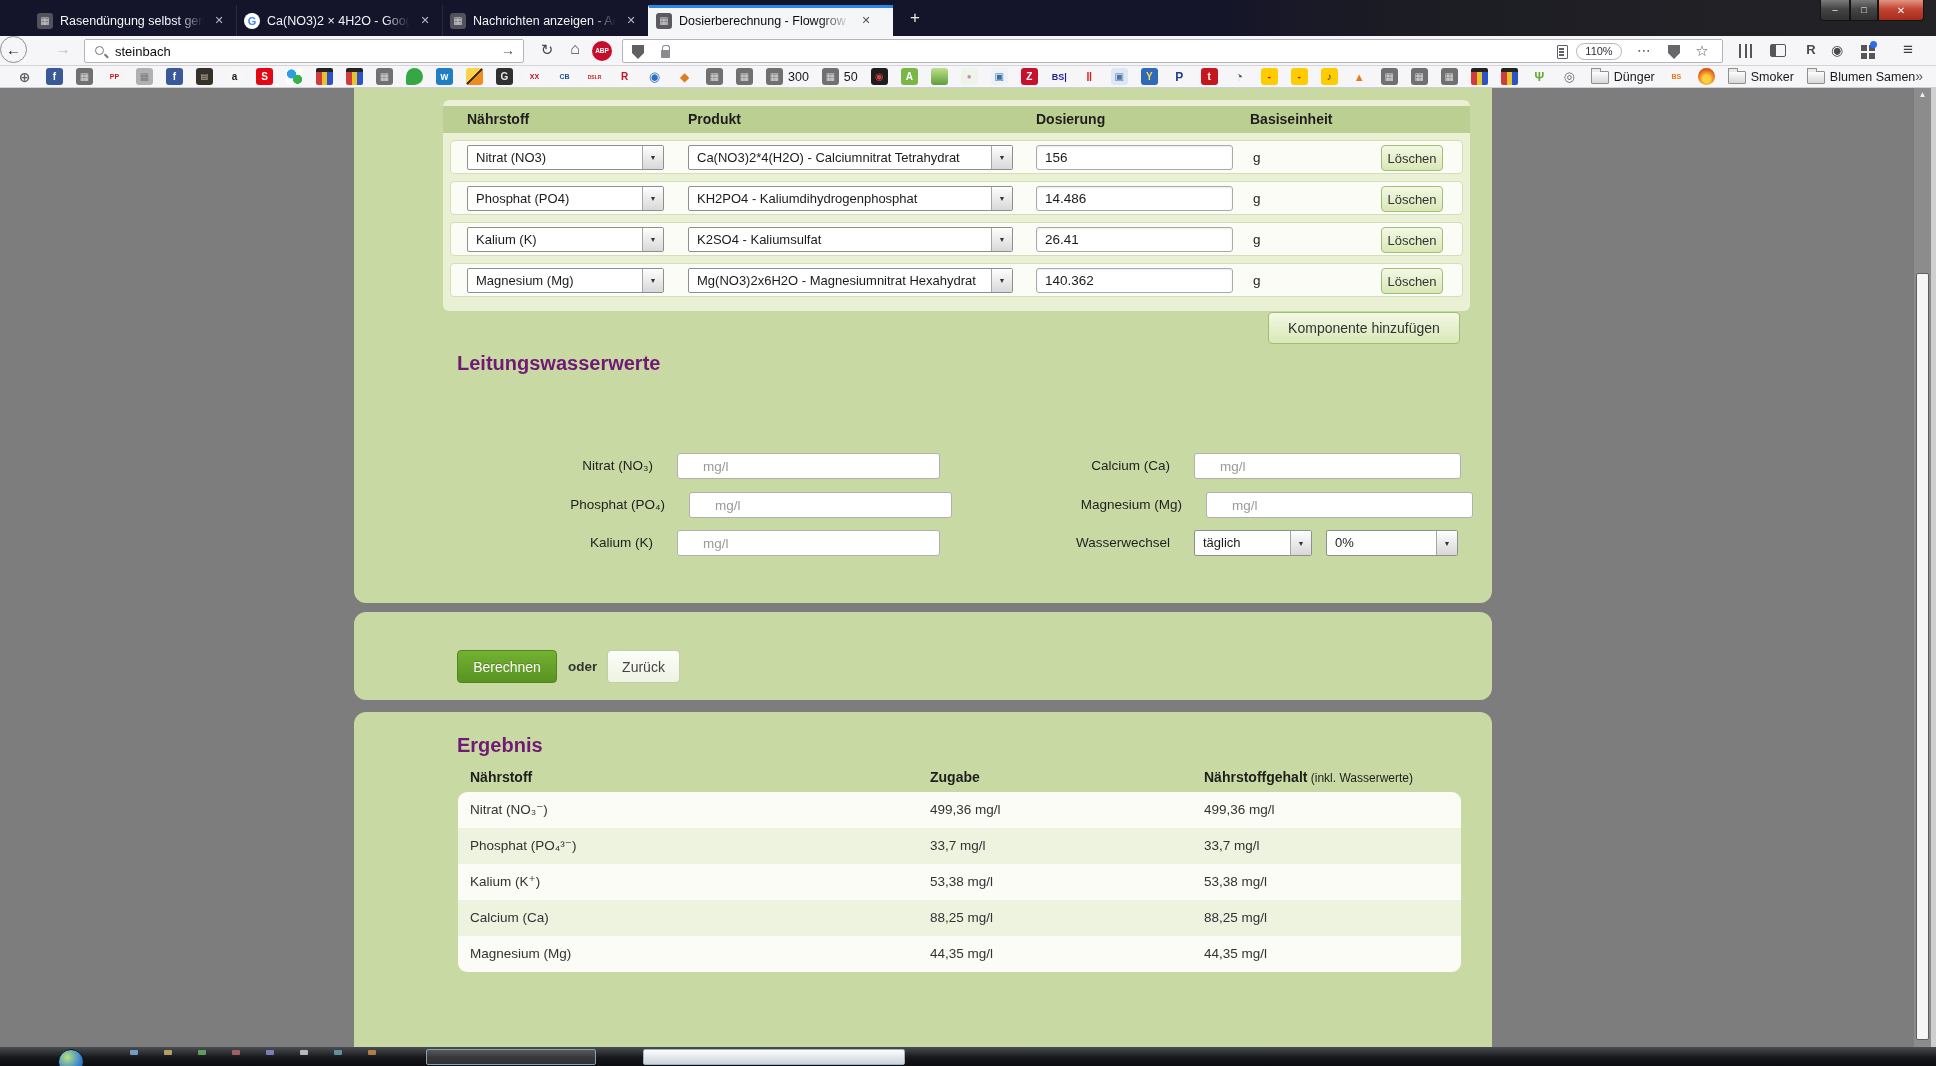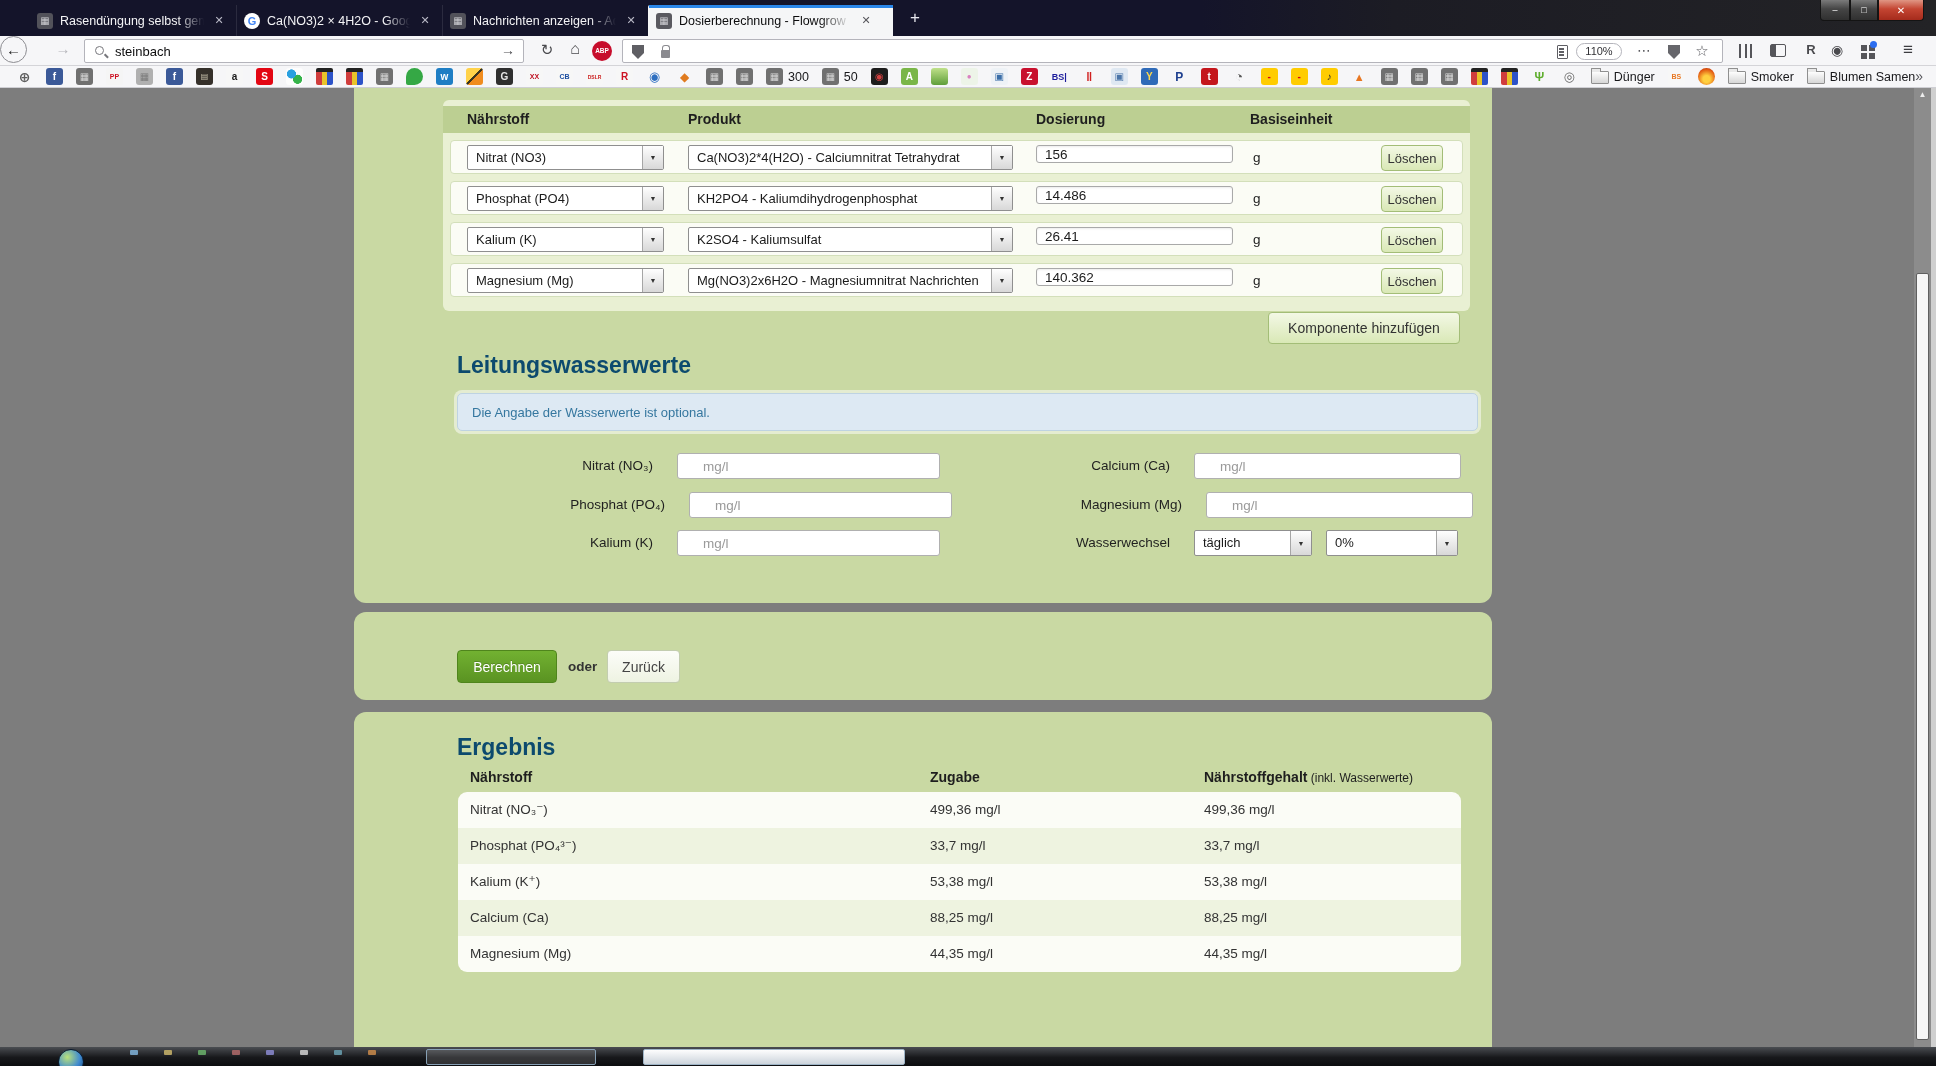--- a/index.html
+++ b/index.html
@@ -110,30 +110,30 @@
   .fh-n{left:24px}.fh-p{left:245px}.fh-d{left:593px}.fh-u{left:807px}
   #fcards{display:flex;flex-direction:column;gap:7px;padding:7px}
   .fcard{position:relative;height:34px;background:#fbfcf5;border:1px solid #d3dfba;border-radius:4px}
   .fsel{position:absolute;top:4px;height:25px;background:#fff;border:1px solid #8f8f8f;border-radius:2px}
   .fsel-n{left:16px;width:197px}
   .fsel-p{left:237px;width:325px}
   .fsel-t{position:absolute;left:8px;top:4px;font-size:13px;color:#1b1b1b;white-space:nowrap}
   .fsel-a{position:absolute;right:0;top:0;width:21px;height:100%;border-left:1px solid #a6a6a6;
     background:linear-gradient(#fefefe,#d8d8d8);display:flex;align-items:center;justify-content:center}
   .fsel-a .ar{font-size:7px;color:#333}
-  .fin{position:absolute;left:585px;top:4px;width:197px;height:18px;border:1px solid #a9a9a9;border-radius:3px;
+  .fin{position:absolute;left:585px;top:4px;width:197px;height:25px;border:1px solid #a9a9a9;border-radius:3px;
     padding-left:8px;font:13.5px "Liberation Sans","DejaVu Sans",sans-serif;color:#1b1b1b;background:#fff;
     box-shadow:inset 0 1px 2px rgba(0,0,0,.08)}
   .funit{position:absolute;left:802px;top:9px;font-size:13.5px;color:#222}
   .btn-pale{background:linear-gradient(#f3f8e5,#d9e8b6);border:1px solid #a3bd77;border-radius:4px;
     color:#333;font-family:inherit;text-align:center}
   .fdel{position:absolute;left:930px;top:4px;width:62px;height:26px;font-size:13px}
   #addcomp{position:absolute;left:914px;top:224px;width:192px;height:32px;font-size:14px}
 
-  .h2{position:absolute;left:103px;font-size:23px;font-weight:600;color:#0c4a6e}
+  .h2{position:absolute;left:103px;font-size:20px;font-weight:600;color:#701a75}
   #h2-water{top:264px}
   #infobox{position:absolute;left:103px;top:305px;width:1021px;height:38px;background:#dde9f3;
     border:1px solid #bed3e2;border-radius:5px;box-shadow:0 0 0 3px rgba(255,255,255,.5)}
   #infobox span{position:absolute;left:14px;top:11px;font-size:13px;color:#35779f}
 
   .wrow{position:absolute;height:26px}
   .wlabel{position:absolute;top:5px;font-size:13.5px;color:#1f1f1f;text-align:right}
   .wl-l{left:0;width:299px}
   .wl-r{left:500px;width:316px}
   .winp{position:absolute;top:0;height:26px;border:1px solid #b0b0b0;border-radius:3px;padding-left:25px;
@@ -595,40 +595,37 @@
         </div>
 
         <div class="fcard">
           <div class="fsel fsel-n">
             <span class="fsel-t">Magnesium (Mg)</span>
             <span class="fsel-a">
               <span class="ar">▼</span>
             </span>
           </div>
           <div class="fsel fsel-p">
-            <span class="fsel-t">Mg(NO3)2x6H2O - Magnesiumnitrat Nachrichten</span>
+            <span class="fsel-t">Mg(NO3)2x6H2O - Magnesiumnitrat Hexahydrat</span>
             <span class="fsel-a">
               <span class="ar">▼</span>
             </span>
           </div>
           <input class="fin" value="140.362" style="">
           <span class="funit">g</span>
           <button class="btn-pale fdel">Löschen</button>
         </div>
 
     </div>
   </div>
 
   <button id="addcomp" class="btn-pale">Komponente hinzufügen</button>
 
   <div id="h2-water" class="h2">Leitungswasserwerte</div>
 
-  <div id="infobox">
-    <span>Die Angabe der Wasserwerte ist optional.</span>
-  </div>
 
   <div class="wrow" style="left:0;top:365px;width:1138px">
     <span class="wlabel wl-l">Nitrat (NO₃)</span>
     <input class="winp wi-l" placeholder="mg/l" style="">
     <span class="wlabel wl-r">Calcium (Ca)</span>
     <input class="winp wi-r" placeholder="mg/l" style="">
   </div>
   <div class="wrow" style="left:12px;top:404px;width:936px">
     <span class="wlabel wl-l">Phosphat (PO₄)</span>
     <input class="winp wi-l" placeholder="mg/l" style="">

